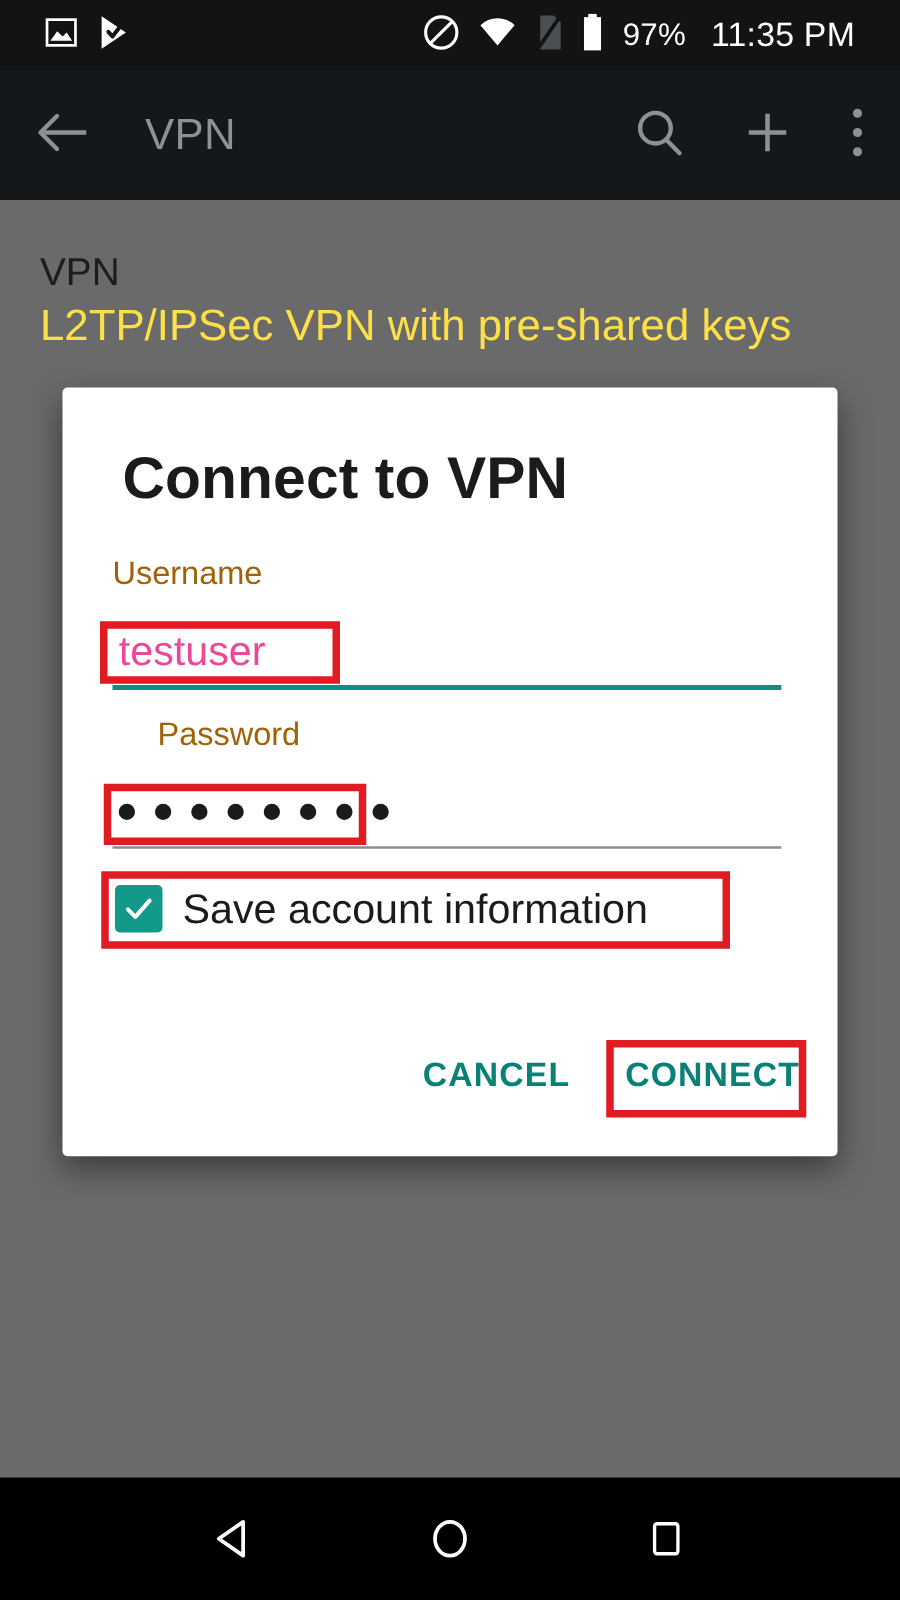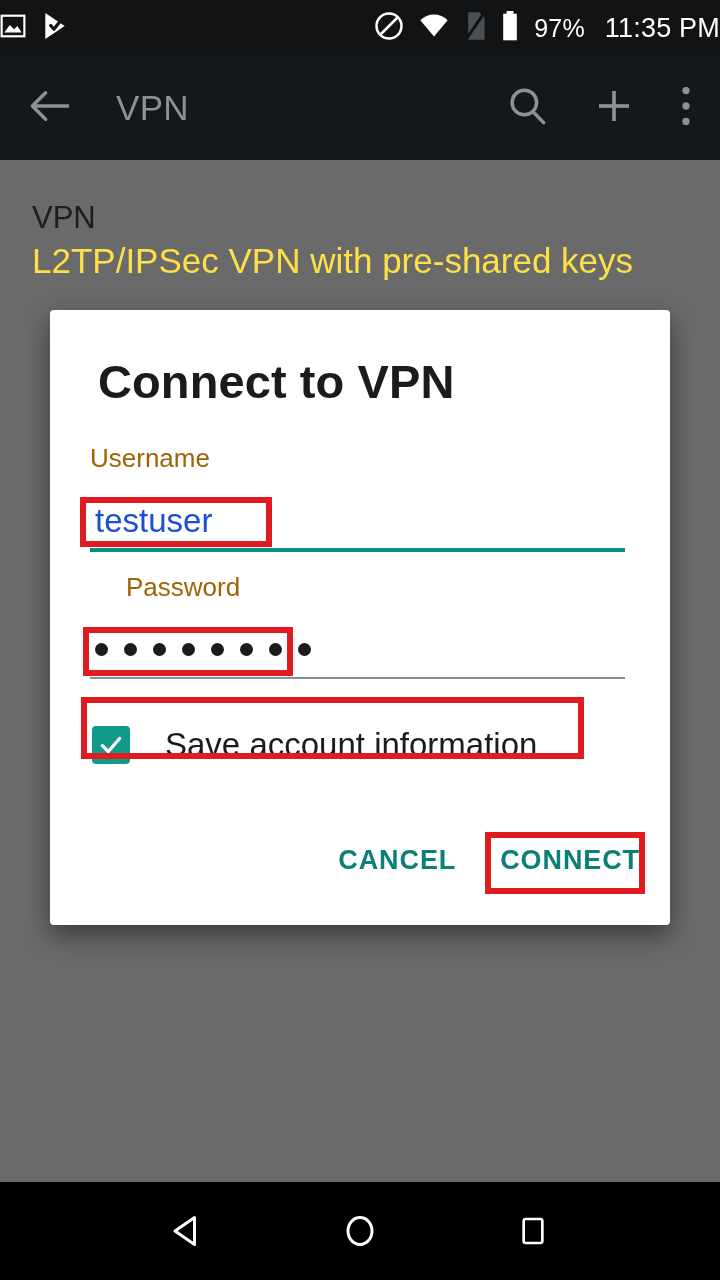--- a/index.html
+++ b/index.html
@@ -15,21 +15,21 @@
     background: #6a6a6a;
     overflow: hidden;
   }
 
   
   #status-bar {
     position: absolute; top: 0; left: 0;
     width: 720px; height: 56px;
     background: #111315;
     display: flex; align-items: center;
-    padding: 0 0;
+    padding: 0 36px;
   }
   .sb-left { display: flex; align-items: center; gap: 16px; }
   .sb-right { display: flex; align-items: center; gap: 14px; margin-left: auto; }
   .sb-text {
     color: #ffffff; font-size: 25px; font-weight: 400;
     letter-spacing: 0.2px; white-space: nowrap;
   }
   .sb-clock { font-size: 27px; font-weight: 500; margin-left: 6px; }
 
   
@@ -83,36 +83,36 @@
   #password-label { top: 262px; margin-left: 36px; }
 
   .field-line {
     position: absolute; left: 40px; width: 535px; height: 3px;
   }
   #username-line { top: 238px; background: #0b8f80; height: 4px; }
   #password-line { top: 367px; background: #8d8d8d; height: 2px; }
 
   .field-value {
     position: absolute; left: 45px;
-    font-size: 33px; color: #1d4ed8; font-weight: 400;
+    font-size: 33px; color: #ec4899; font-weight: 400;
   }
   #username-value { top: 192px; }
 
   #password-dots {
     position: absolute; left: 45px; top: 322px;
     display: flex; align-items: center; gap: 16px; height: 34px;
   }
   .pwd-dot {
     width: 13px; height: 13px; border-radius: 50%; background: #1b1b1b;
   }
 
   
   #save-account-row {
-    position: absolute; left: 42px; top: 416px;
-    display: flex; align-items: flex-start; gap: 35px;
+    position: absolute; left: 42px; top: 398px;
+    display: flex; align-items: flex-start; gap: 16px;
   }
   #save-account-checkbox {
     width: 38px; height: 38px; border-radius: 4px;
     background: #11998a;
     display: flex; align-items: center; justify-content: center;
     flex: none;
   }
   #save-account-label {
     font-size: 33px; color: #1b1b1b; font-weight: 400; white-space: nowrap;
   }

